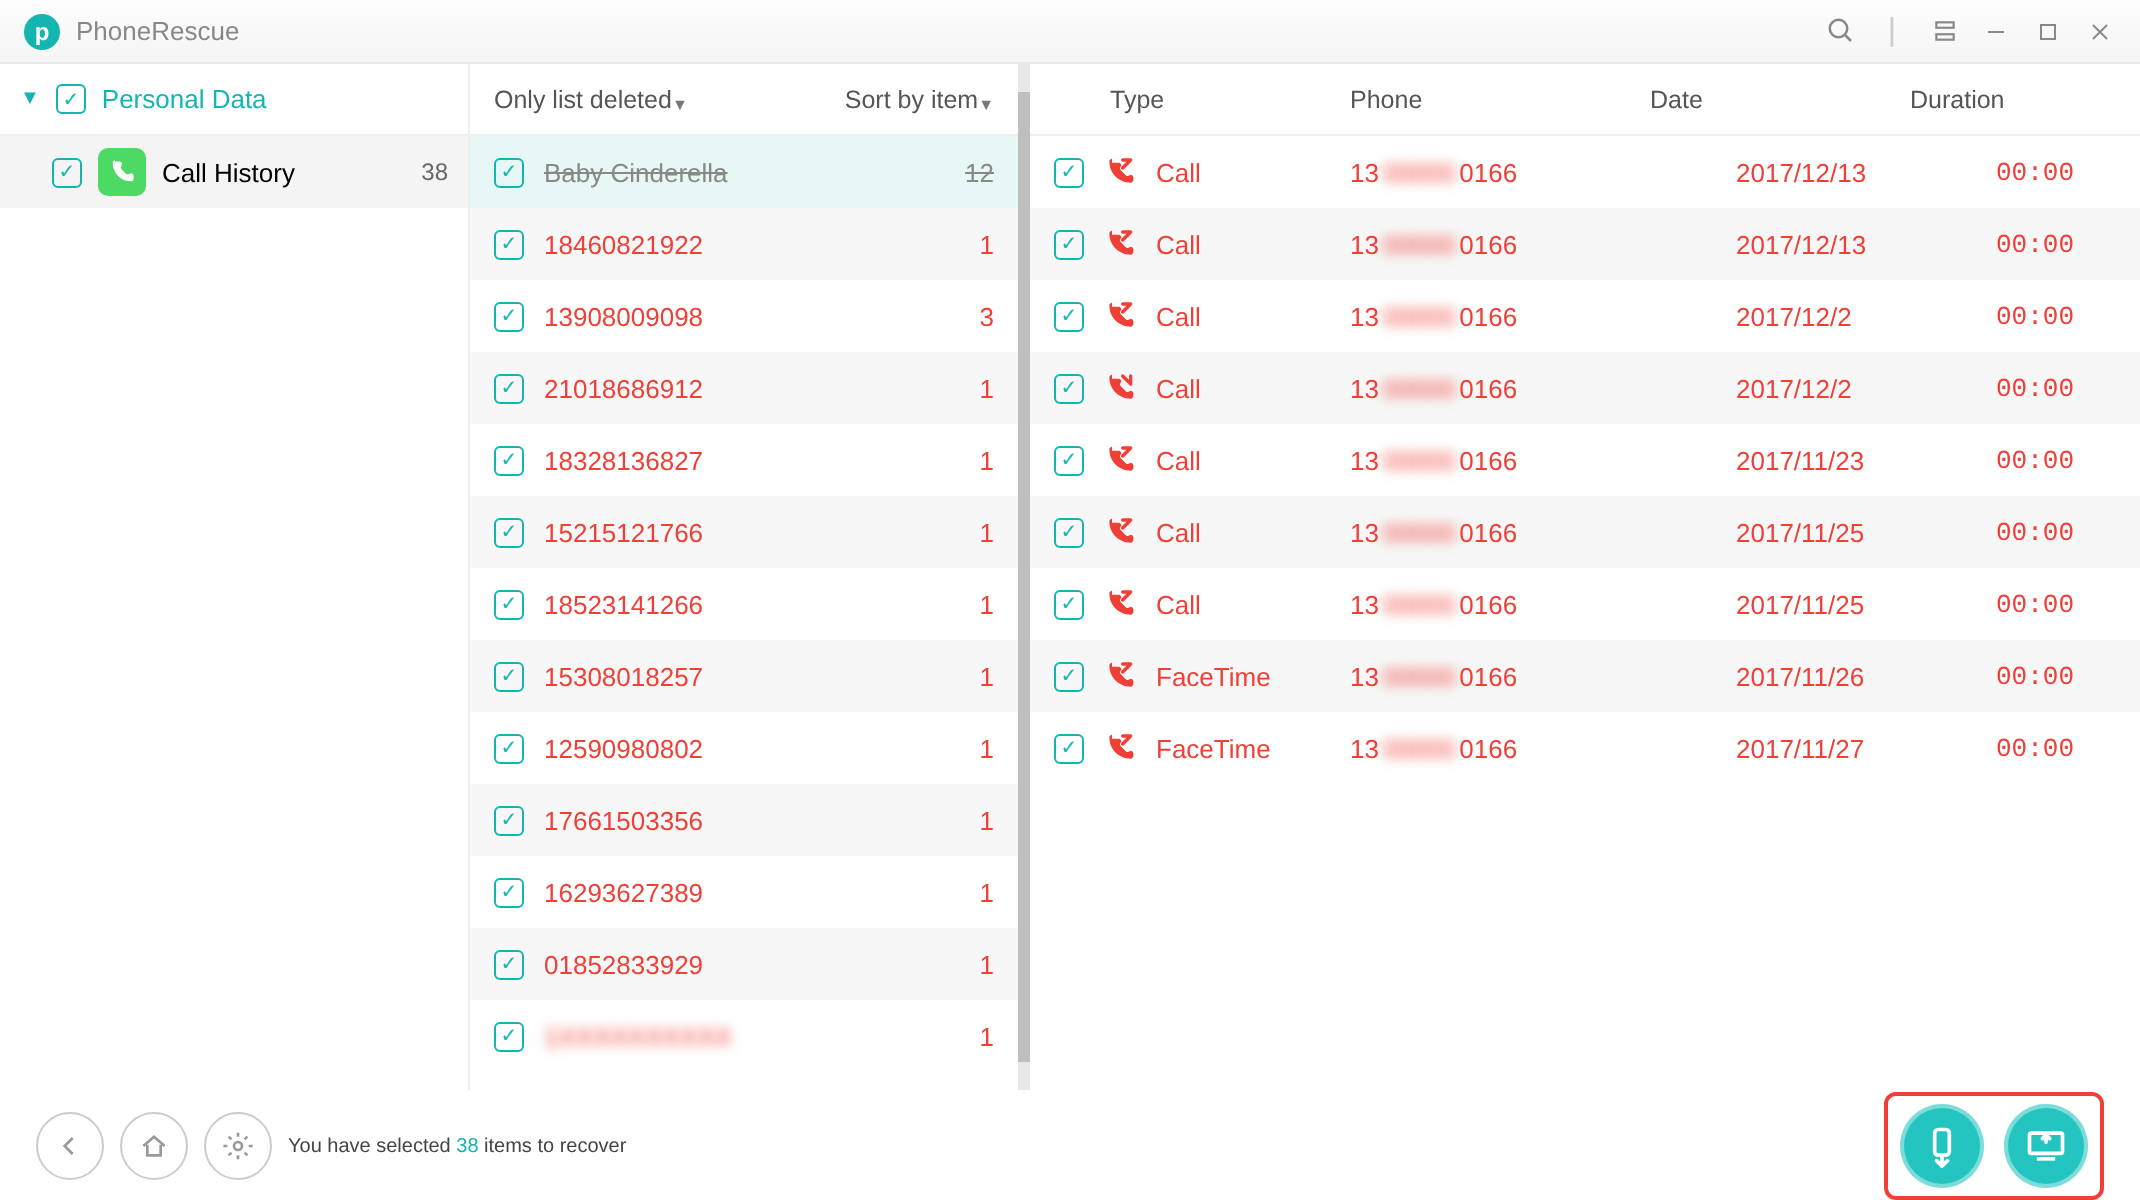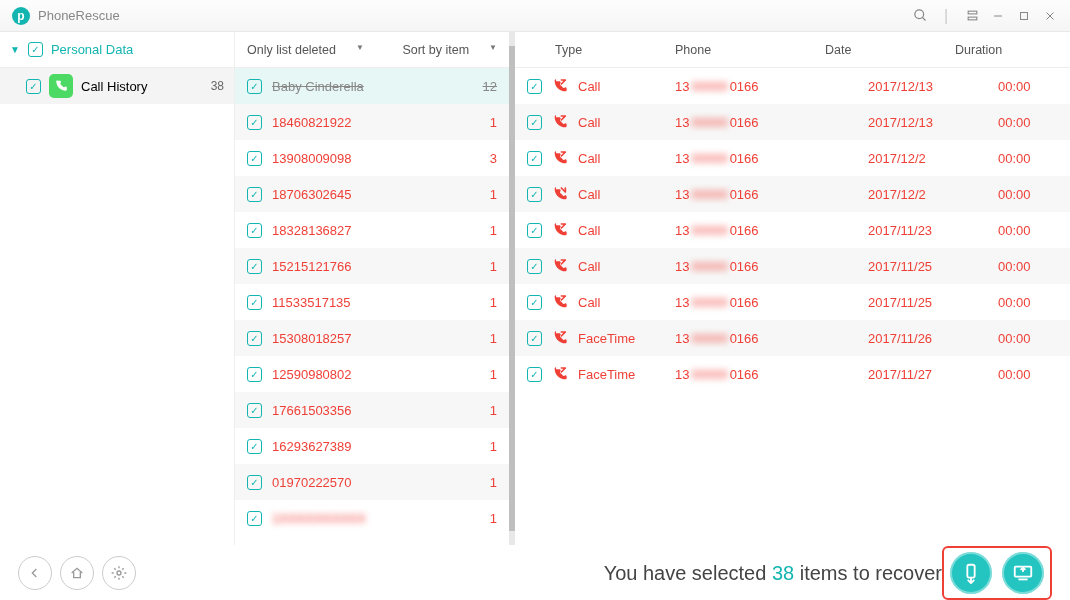--- a/index.html
+++ b/index.html
@@ -19,21 +19,21 @@
 .sb-row.personal { color: #13b5b1; border-bottom: 1px solid #eee; }
 .sb-row.category { background: #f4f4f4; padding-left: 26px; }
 .caret { color: #13b5b1; font-size: 10px; }
 .chk { width: 15px; height: 15px; border: 1.5px solid #13b5b1; border-radius: 3px; display: inline-flex; align-items:center; justify-content:center; color:#13b5b1; font-size:10px; }
 .phone-icon { width: 24px; height: 24px; border-radius: 5px; background: #4cd964; display: flex; align-items:center; justify-content:center; color:#fff; }
 .sb-count { margin-left: auto; color: #666; font-size: 12px; }
 
 .mid { width: 280px; border-right: 6px solid #bfbfbf; display:flex; flex-direction:column; position:relative; }
 .scrollcap { width: 6px; height: 14px; background: #e8e8e8; position: absolute; right: -6px; }
 .mid-head { height: 36px; display:flex; align-items:center; padding: 0 12px; font-size: 12.5px; color:#555; border-bottom:1px solid #eee; justify-content: space-between;}
-.mid-head span { display:flex; align-items:flex-start; gap:20px; cursor:pointer;}
+.mid-head span { display:flex; align-items:flex-end; gap:0; cursor:pointer;}
 .tri { font-size: 8px; color:#777;}
 .mid-rows { flex:1; overflow:hidden; }
 .mid-row { height: 36px; display:flex; align-items:center; padding: 0 12px; gap: 10px; font-size: 13px; color:#ef4037; }
 .mid-row.sel { background: #e7f7f6; }
 .mid-row:nth-child(even):not(.sel){ background:#f7f7f7; }
 .mid-row .name { flex:1; white-space: nowrap; overflow:hidden; text-overflow: ellipsis;}
 .mid-row.sel .name, .mid-row.sel .cnt { color:#888; text-decoration: line-through; }
 .mid-row .cnt { color:#ef4037; }
 .blurred { filter: blur(3px); }
 
@@ -42,26 +42,26 @@
 .main-head div:nth-child(1){ width: 160px; padding-left: 40px;}
 .main-head div:nth-child(2){ width: 150px;}
 .main-head div:nth-child(3){ width: 130px;}
 .main-head div:nth-child(4){ flex:1;}
 .main-rows { flex:1; }
 .main-row { height: 36px; display:flex; align-items:center; font-size: 13px; color:#ef4037; }
 .main-row:nth-child(even){ background:#f7f7f7; }
 .main-row .c1 { width: 160px; padding-left: 12px; display:flex; align-items:center; gap:10px;}
 .main-row .c2 { width: 150px; display:flex; align-items:baseline;}
 .main-row .c3 { width: 130px; margin-left: 43px;}
-.main-row .c4 { flex:1;}
+.main-row .c4 { flex:1;font-family:Liberation Mono, monospace;}
 .call-ic { width:16px; height:16px; display:inline-block; }
 
 .footer { height: 55px; display:flex; align-items:center; padding: 0 18px; background:#fff; border-top: 1px solid transparent; position:relative; }
 .foot-btn { width: 34px; height:34px; border:1.5px solid #ccc; border-radius:50%; display:flex; align-items:center; justify-content:center; color:#999; margin-right: 8px; cursor:pointer; }
-.foot-msg { flex:1; text-align:right; color:#444; font-size: 20px; }
+.foot-msg { flex:1; text-align:left; color:#444; font-size: 10px; }
 .foot-msg .accent { color:#13b5b1; }
 .action-box { border: 2.5px solid #ef4037; border-radius: 6px; padding: 4px 6px; display:flex; gap: 10px; }
 .action-circle { width:42px; height:42px; border-radius:50%; background:#24c5c1; display:flex; align-items:center; justify-content:center; color:#fff; cursor:pointer; box-shadow: inset 0 0 0 2px rgba(255,255,255,.4); }
 </style>
 </head>
 <body>
 
 <div class="titlebar">
   <div class="logo">p</div>
   <div class="title">PhoneRescue</div>
@@ -143,36 +143,36 @@
     <span class="name ">18460821922</span>
     <span class="cnt">1</span>
         </div>
         <div class="mid-row">
           <span class="chk">✓</span>
     <span class="name ">13908009098</span>
     <span class="cnt">3</span>
         </div>
         <div class="mid-row">
           <span class="chk">✓</span>
-    <span class="name ">18706302645</span>
+    <span class="name ">21018686912</span>
     <span class="cnt">1</span>
         </div>
         <div class="mid-row">
           <span class="chk">✓</span>
     <span class="name ">18328136827</span>
     <span class="cnt">1</span>
         </div>
         <div class="mid-row">
           <span class="chk">✓</span>
     <span class="name ">15215121766</span>
     <span class="cnt">1</span>
         </div>
         <div class="mid-row">
           <span class="chk">✓</span>
-    <span class="name ">11533517135</span>
+    <span class="name ">18523141266</span>
     <span class="cnt">1</span>
         </div>
         <div class="mid-row">
           <span class="chk">✓</span>
     <span class="name ">15308018257</span>
     <span class="cnt">1</span>
         </div>
         <div class="mid-row">
           <span class="chk">✓</span>
     <span class="name ">12590980802</span>
@@ -183,21 +183,21 @@
     <span class="name ">17661503356</span>
     <span class="cnt">1</span>
         </div>
         <div class="mid-row">
           <span class="chk">✓</span>
     <span class="name ">16293627389</span>
     <span class="cnt">1</span>
         </div>
         <div class="mid-row">
           <span class="chk">✓</span>
-    <span class="name ">01970222570</span>
+    <span class="name ">01852833929</span>
     <span class="cnt">1</span>
         </div>
         <div class="mid-row">
           <span class="chk">✓</span>
     <span class="name blurred">1XXXXXXXXXX</span>
     <span class="cnt">1</span>
         </div>
       </div>
   </div>
 

